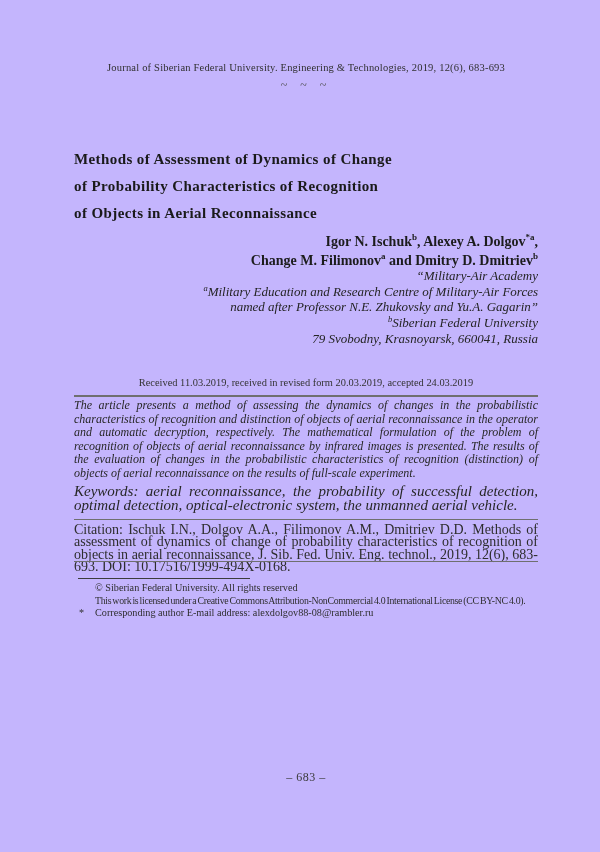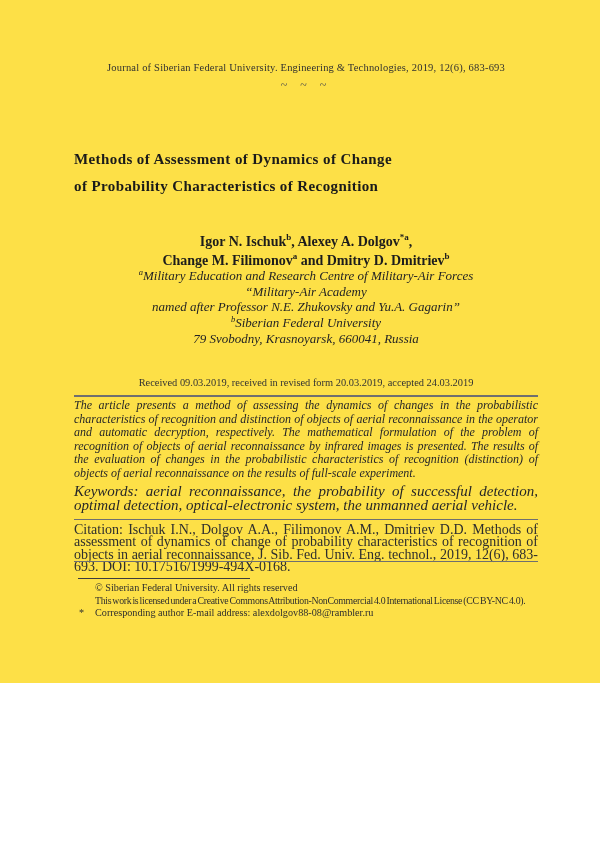--- a/index.html
+++ b/index.html
@@ -1,26 +1,26 @@
 <!DOCTYPE html>
 <html><head>
 <meta charset="utf-8">
 <style>
   html,body{margin:0;padding:0;background:#ffffff;}
   .page{
     position:relative;
-    width:600px;height:683px;
-    background:#fde047;
+    width:600px;height:852px;
+    background:#c4b5fd;
     color:#2b2b2b;
     font-family:"Liberation Serif","DejaVu Serif",serif;
     overflow:hidden;
   }
   .abs{position:absolute;left:74px;width:464px;}
   .center{text-align:center;}
-  .right{text-align:center;}
+  .right{text-align:right;}
   .journal-header{top:62px;font-size:10.5px;letter-spacing:0.2px;color:#303030;}
   .tildes{top:78px;font-size:12px;letter-spacing:5px;color:#4a4a4a;}
   .udk{top:118px;font-size:13.5px;color:#262626;}
   .article-title{top:146px;font-size:15px;font-weight:bold;line-height:27px;letter-spacing:0.4px;color:#1a1a1a;}
   .authors{top:233px;font-size:14px;font-weight:bold;line-height:18.5px;color:#1c1c1c;}
   .authors .sup{font-size:9px;vertical-align:super;line-height:0;}
   .affiliation{top:268px;font-style:italic;font-size:13px;line-height:15.7px;color:#242424;}
   .affiliation .sup{font-size:8.5px;vertical-align:super;line-height:0;}
   .received{top:377px;font-size:10.4px;color:#333;}
   .rule{position:absolute;left:74px;width:464px;border-top:2px solid #6f6f6f;height:0;}
@@ -44,36 +44,37 @@
 
 <div class="page">
 
   <div class="abs center journal-header">Journal of Siberian Federal University. Engineering &amp; Technologies, 2019, 12(6), 683-693</div>
   <div class="abs center tildes">~ ~ ~</div>
 
 
   <div class="abs article-title">
     <div>Methods of Assessment of Dynamics of Change</div>
     <div>of Probability Characteristics of Recognition</div>
+    <div>of Objects in Aerial Reconnaissance</div>
   </div>
 
   <div class="abs right authors">
     <div><span>Igor N. Ischuk</span><span class="sup">b</span><span>, Alexey A. Dolgov</span><span class="sup">*a</span><span>,</span></div>
     <div><span>Change M. Filimonov</span><span class="sup">a</span><span> and Dmitry D. Dmitriev</span><span class="sup">b</span></div>
   </div>
 
   <div class="abs right affiliation">
+    <div><span class="sup"></span><span>“Military-Air Academy</span></div>
     <div><span class="sup">a</span><span>Military Education and Research Centre of Military-Air Forces</span></div>
-    <div><span class="sup"></span><span>“Military-Air Academy</span></div>
     <div><span class="sup"></span><span>named after Professor N.E. Zhukovsky and Yu.A. Gagarin”</span></div>
     <div><span class="sup">b</span><span>Siberian Federal University</span></div>
     <div><span class="sup"></span><span>79 Svobodny, Krasnoyarsk, 660041, Russia</span></div>
   </div>
 
-  <div class="abs center received">Received 09.03.2019, received in revised form 20.03.2019, accepted 24.03.2019</div>
+  <div class="abs center received">Received 11.03.2019, received in revised form 20.03.2019, accepted 24.03.2019</div>
 
   <div class="rule rule-received"></div>
 
   <div class="abs abstract">The article presents a method of assessing the dynamics of changes in the probabilistic characteristics of recognition and distinction of objects of aerial reconnaissance in the operator and automatic decryption, respectively. The mathematical formulation of the problem of recognition of objects of aerial reconnaissance by infrared images is presented. The results of the evaluation of changes in the probabilistic characteristics of recognition (distinction) of objects of aerial reconnaissance on the results of full-scale experiment.</div>
 
   <div class="abs keywords">Keywords: aerial reconnaissance, the probability of successful detection, optimal detection, optical-electronic system, the unmanned aerial vehicle.</div>
 
   <div class="rule rule-thin rule-keywords"></div>
 
   <div class="abs citation">Citation: Ischuk I.N., Dolgov A.A., Filimonov A.M., Dmitriev D.D. Methods of assessment of dynamics of change of probability characteristics of recognition of objects in aerial reconnaissance, J. Sib. Fed. Univ. Eng. technol., 2019, 12(6), 683-693. DOI: 10.17516/1999-494X-0168.</div>

